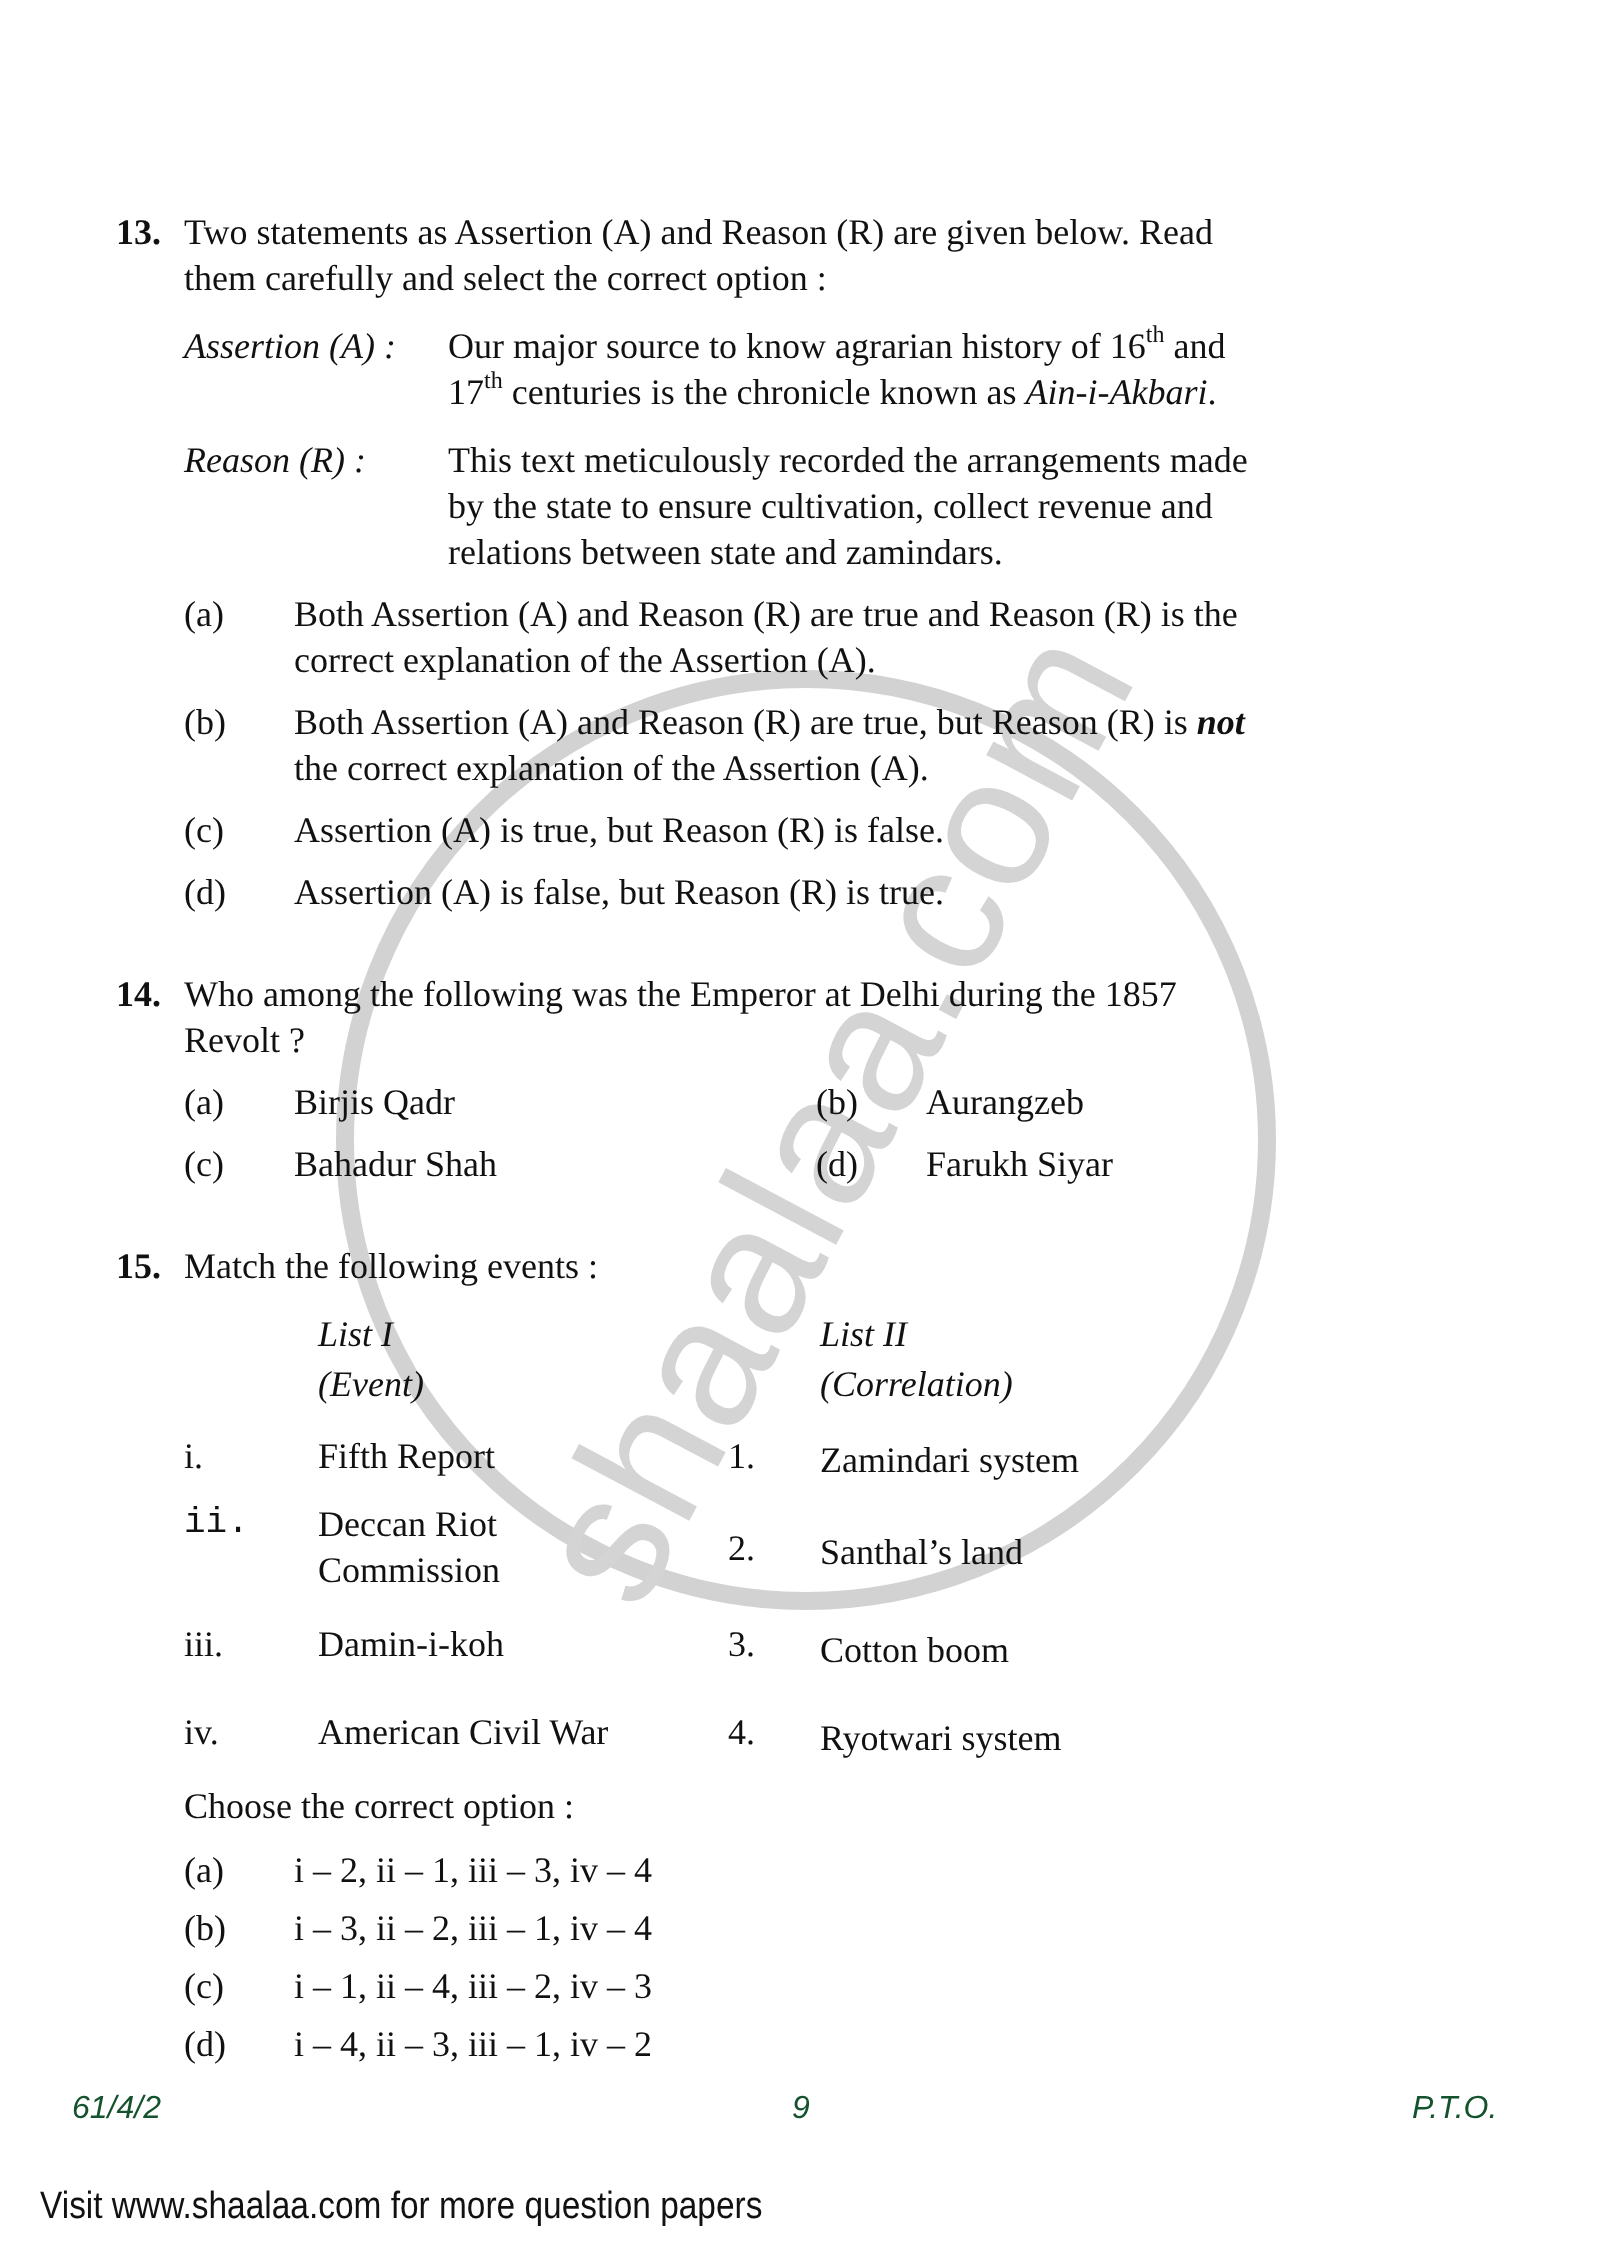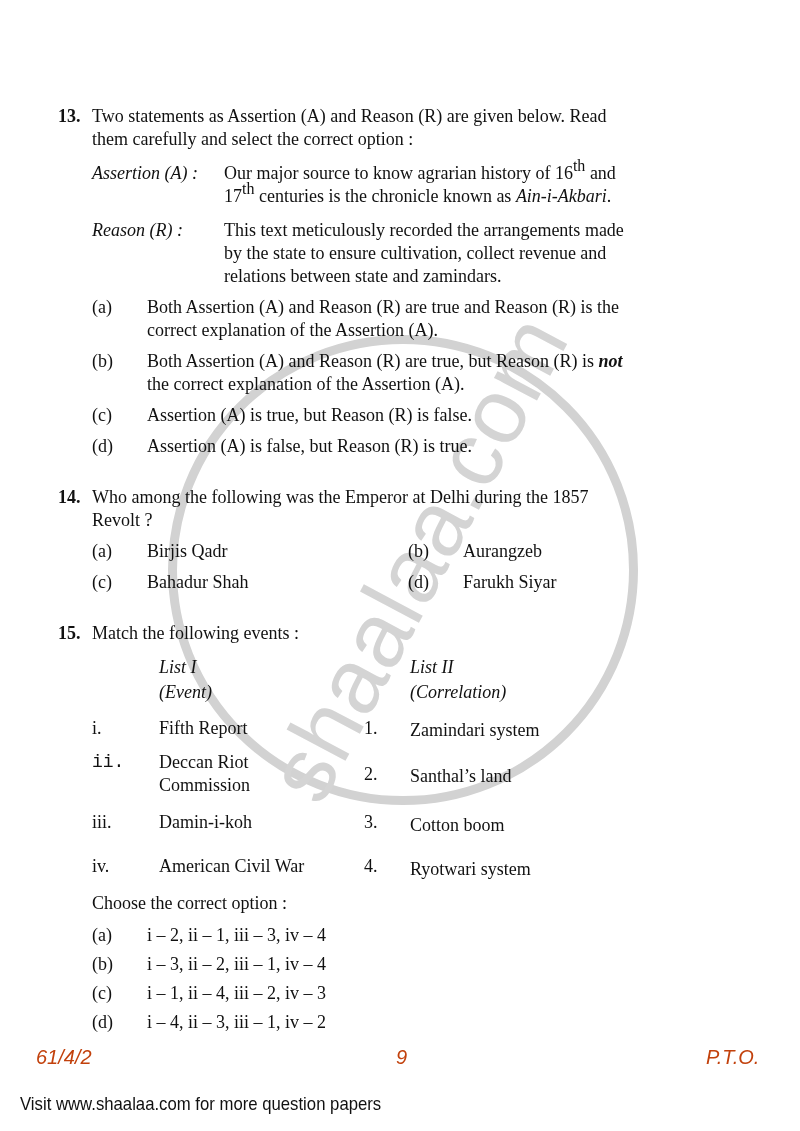--- a/index.html
+++ b/index.html
@@ -7,36 +7,36 @@
     width: 800px; height: 1131px; position: relative; overflow: hidden;
     background: #ffffff; color: #111111;
     font-family: "DejaVu Serif", "Liberation Serif", serif;
   }
   .page { position: absolute; left: 0; top: 0; width: 800px; height: 1131px; }
   .serif { font-family: "Liberation Serif", "DejaVu Serif", serif; font-size: 18px; line-height: 23px; }
   .abs { position: absolute; }
   .qnum { font-weight: bold; margin-left: 22px; }
   .just { text-align: justify; text-align-last: left; }
   .ital { font-style: italic; }
-  sup { font-size: 16px; line-height: 0; position: relative; top: -1px; }
+  sup { font-size: 12px; line-height: 0; position: relative; top: -1px; }
 
   
   .wm-circle {
     position: absolute; left: 168px; top: 335px; width: 470px; height: 470px;
     border: 9px solid #d2d2d2; border-radius: 50%; box-sizing: border-box;
     pointer-events: none;
   }
   .wm-text {
     position: absolute; left: 160px; top: 520px; width: 500px; text-align: center;
     font-family: "Liberation Sans", "DejaVu Sans", sans-serif; font-size: 92px;
     color: #d4d4d4; transform: rotate(-62deg); transform-origin: center center;
     pointer-events: none; letter-spacing: 1px;
   }
 
-  .footer-i { font-family: "Liberation Sans", "DejaVu Sans", sans-serif; font-style: italic; font-size: 20px; color: #c2410c; }
+  .footer-i { font-family: "Liberation Sans", "DejaVu Sans", sans-serif; font-style: italic; font-size: 16px; color: #14532d; }
   .visit { font-family: "Liberation Sans", "DejaVu Sans", sans-serif; font-size: 19px; color: #111; transform: scaleX(0.88); transform-origin: left; }
 </style>
 </head>
 <body>
 
 <div class="page">
 
   <div class="wm-circle"></div>
   <div class="wm-text">shaalaa.com</div>
 

